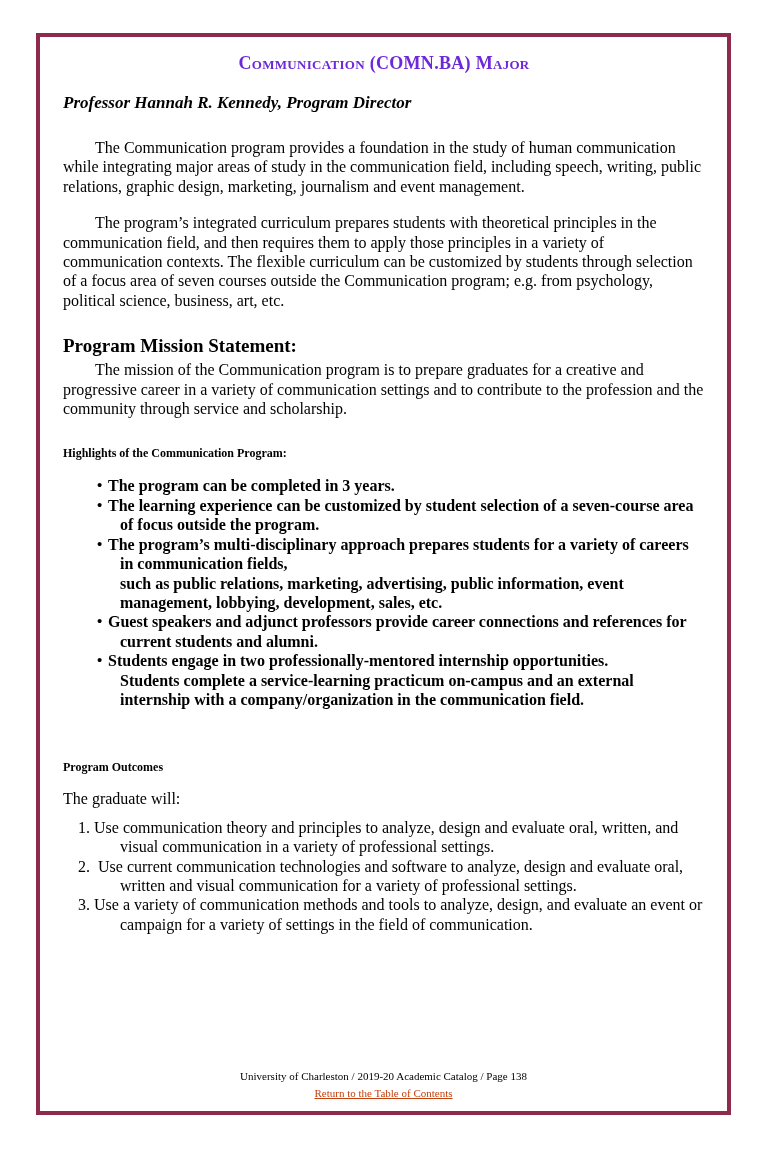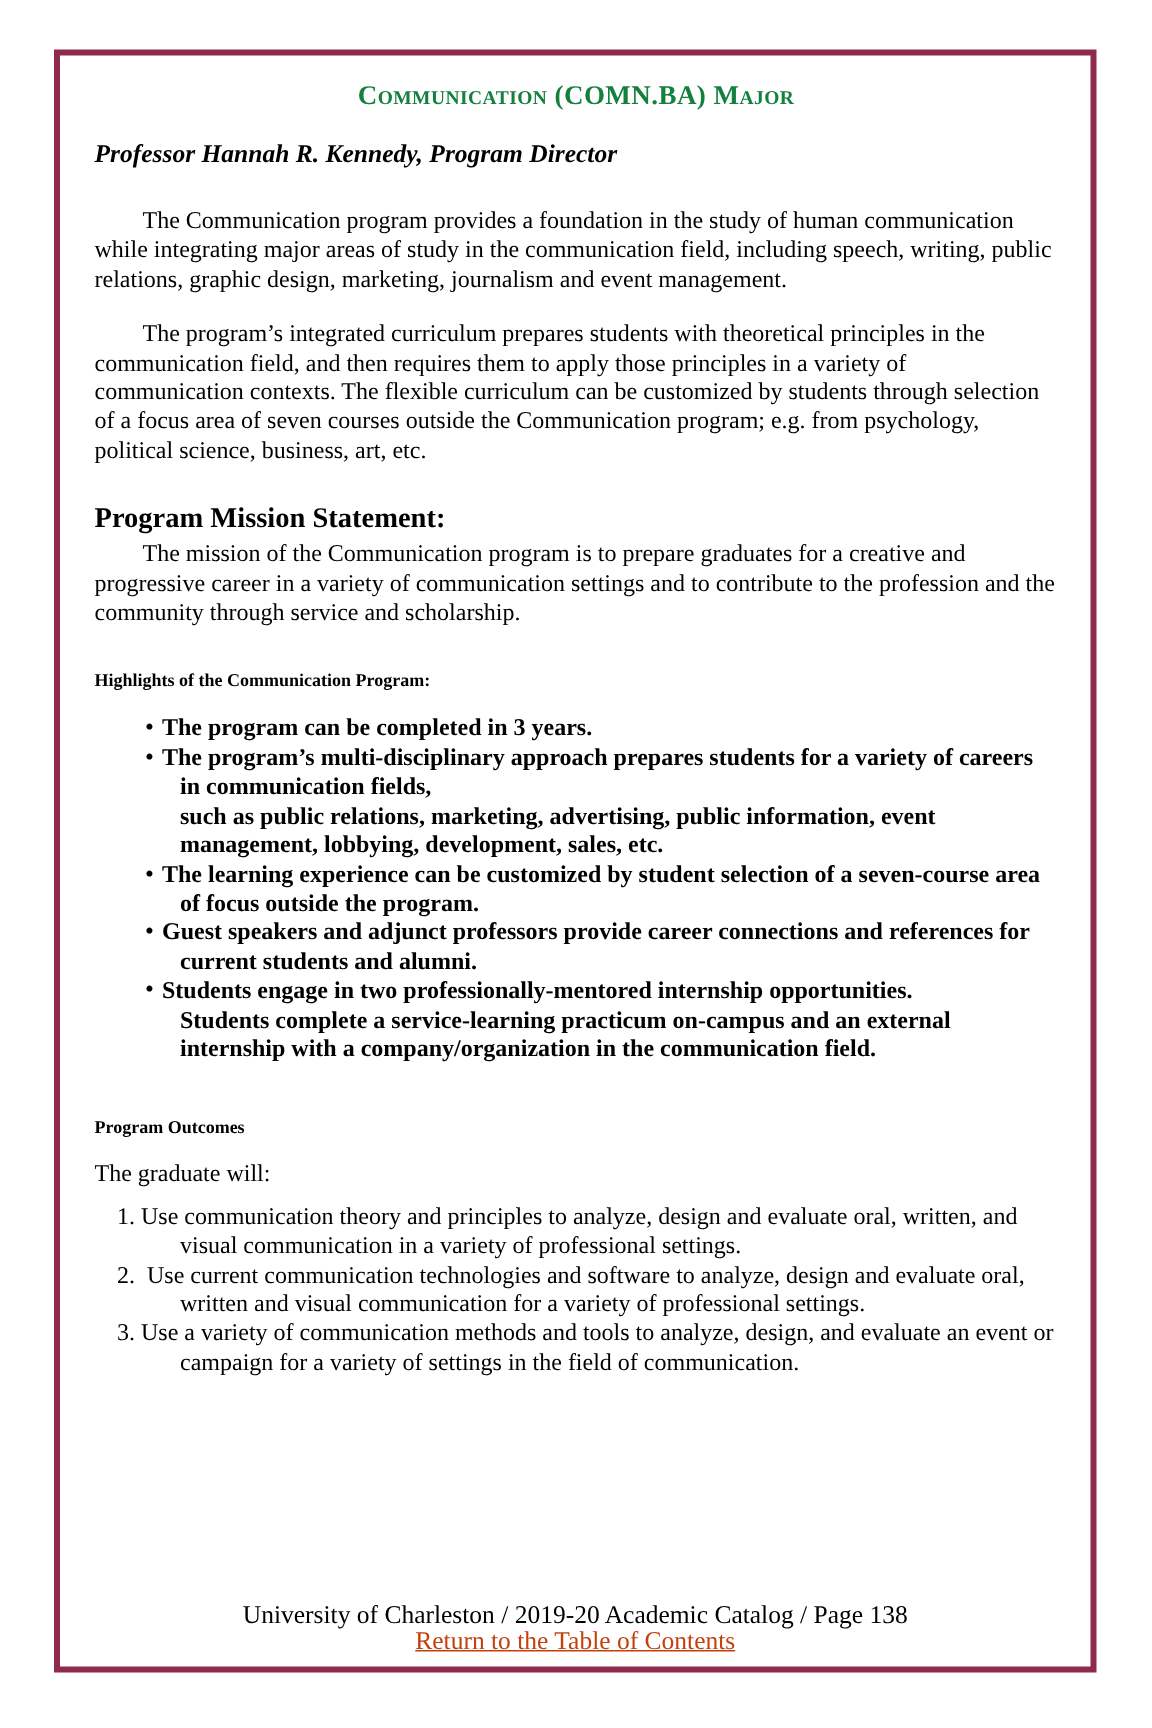--- a/index.html
+++ b/index.html
@@ -32,21 +32,21 @@
     padding: 0 22px 0 23px;
   }
   .page-title {
     margin: 15px 0 0 0;
     text-align: center;
     font-size: 18px;
     line-height: 22px;
     font-weight: bold;
     font-variant: small-caps;
     letter-spacing: 0.3px;
-    color: #15803d;
+    color: #6d28d9;
   }
   .director {
     margin: 18px 0 0 0;
     font-size: 17px;
     line-height: 21px;
     font-weight: bold;
     font-style: italic;
     color: #000000;
   }
   p.body-para {
@@ -81,35 +81,35 @@
     white-space: pre-line;
   }
   ul.highlights li::before {
     content: "\2022";
     position: absolute;
     left: 34px;
     top: 0;
     text-indent: 0;
     font-size: 15px;
   }
-  .outcomes-heading { margin-top: 32px; }
+  .outcomes-heading { margin-top: 48px; }
   .graduate-lead { margin: 12px 0 0 0; }
   .outcome-list { margin: 9px 0 0 0; }
   .outcome-item {
     padding-left: 57px;
     text-indent: -42px;
     white-space: pre-wrap;
   }
   .footer {
     position: absolute;
     left: 0;
     right: 0;
     bottom: 9px;
     text-align: center;
-    font-size: 17px;
+    font-size: 11px;
     line-height: 17px;
   }
   .toc-link {
     color: #c2410c;
     text-decoration: underline;
     cursor: pointer;
   }
 </style>
 </head>
 <body>
@@ -126,23 +126,23 @@
     <p class="body-para">The program’s integrated curriculum prepares students with theoretical principles in the communication field, and then requires them to apply those principles in a variety of communication contexts. The flexible curriculum can be customized by students through selection of a focus area of seven courses outside the Communication program; e.g. from psychology, political science, business, art, etc.</p>
 
     <h3 class="mission-heading">Program Mission Statement:</h3>
 
     <p class="body-para mission-para">The mission of the Communication program is to prepare graduates for a creative and progressive career in a variety of communication settings and to contribute to the profession and the community through service and scholarship.</p>
 
     <h4 class="sub-heading">Highlights of the Communication Program:</h4>
 
     <ul class="highlights">
       <li>The program can be completed in 3 years.</li>
+      <li>The learning experience can be customized by student selection of a seven-course area of focus outside the program.</li>
       <li>The program’s multi-disciplinary approach prepares students for a variety of careers in communication fields,
 such as public relations, marketing, advertising, public information, event management, lobbying, development, sales, etc.</li>
-      <li>The learning experience can be customized by student selection of a seven-course area of focus outside the program.</li>
       <li>Guest speakers and adjunct professors provide career connections and references for current students and alumni.</li>
       <li>Students engage in two professionally-mentored internship opportunities.
 Students complete a service-learning practicum on-campus and an external internship with a company/organization in the communication field.</li>
     </ul>
 
     <h4 class="sub-heading outcomes-heading">Program Outcomes</h4>
 
     <p class="graduate-lead">The graduate will:</p>
 
     <div class="outcome-list">

